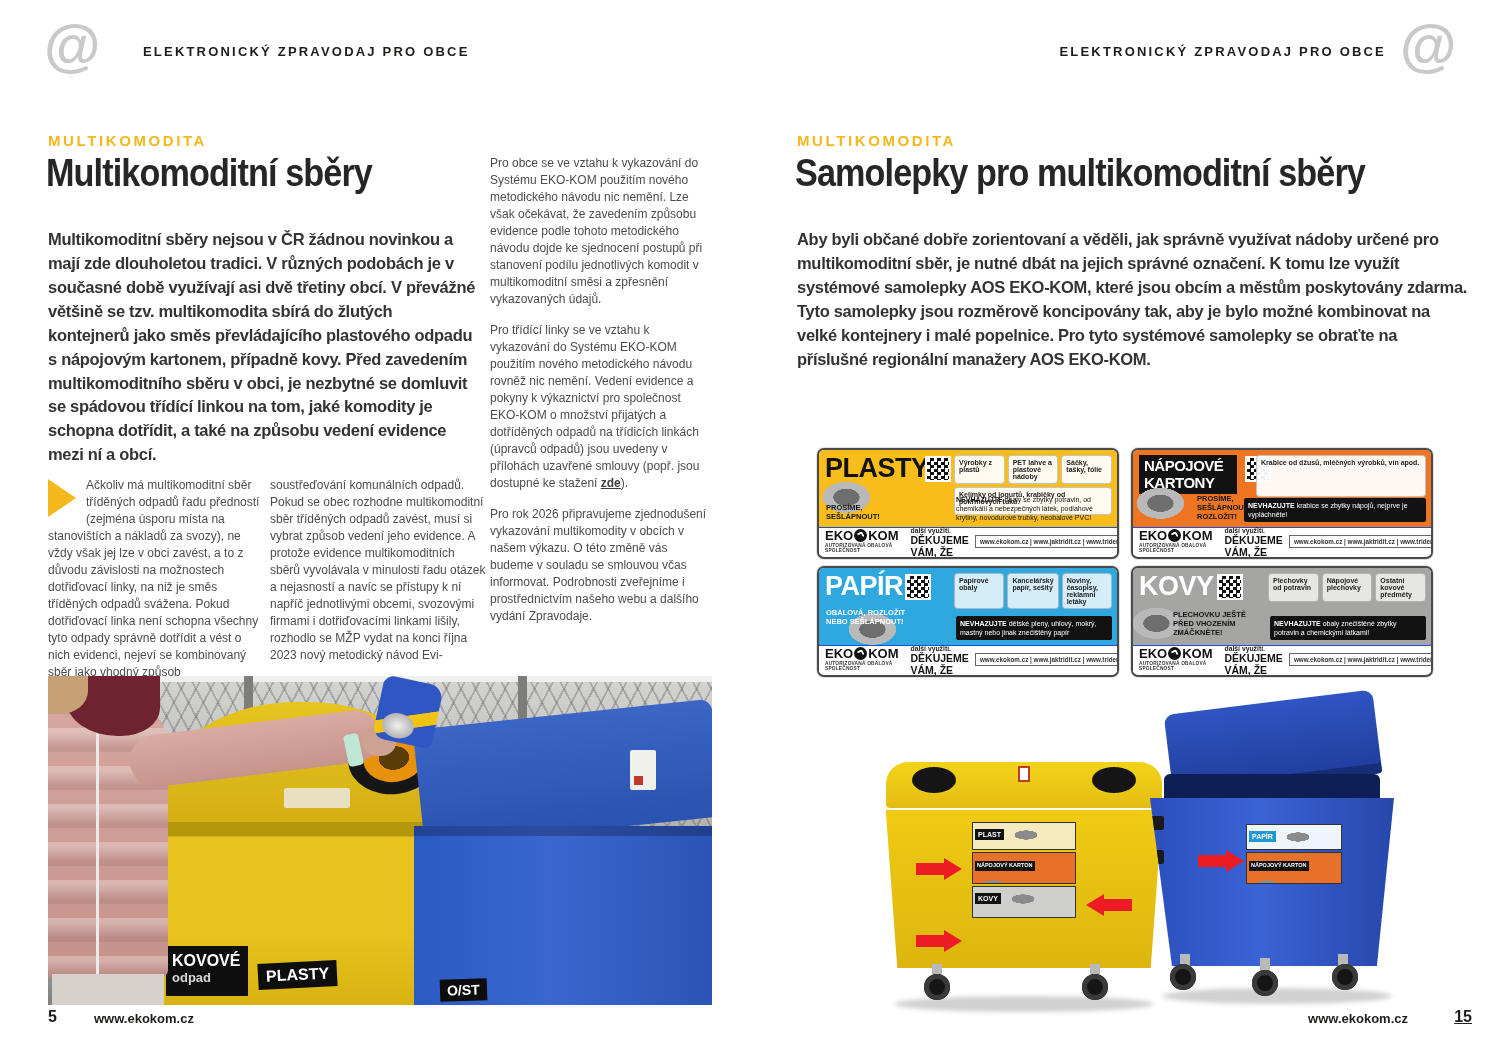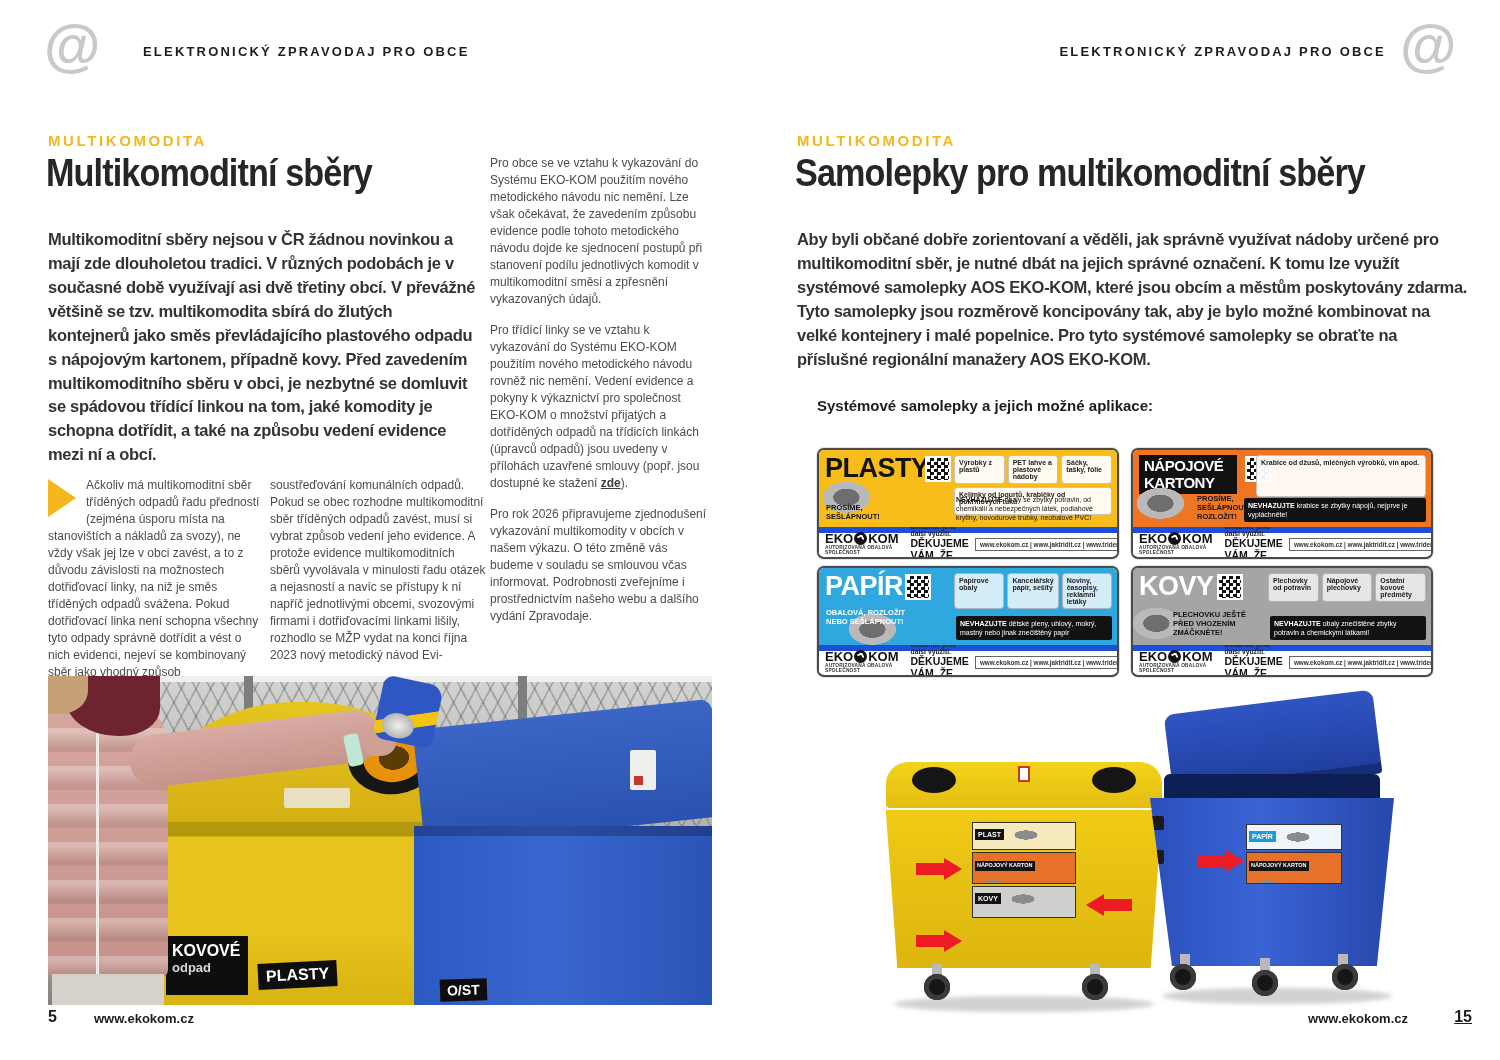--- a/index.html
+++ b/index.html
@@ -70,21 +70,21 @@
            font-size:7px; font-weight:700; color:#222; background:rgba(255,255,255,.94);
            border:1px solid rgba(0,0,0,.22); }
   .s-papir .item { background:#d5ecf9; } .s-kovy .item { background:#e6e6e5; }
   .s-kartony .items { width:170px; } .s-kartony .item { min-height:42px; }
   .warn { position:absolute; right:5px; bottom:5px; width:156px; font-size:7px; line-height:1.3; }
   .warn b { font-weight:900; }
   .s-plasty .warn { color:#121212; }
   .s-kartony .warn, .s-papir .warn, .s-kovy .warn
     { background:#121212; color:#fff; padding:3px 4px; border-radius:2px; }
   .s-kartony .warn { width:182px; }
-  .sfoot { height:28px; background:#fff; border-top:6px solid #1d4ed8;
+  .sfoot { height:28px; background:#fff; border-top:1px solid #1d4ed8;
            display:flex; align-items:center; gap:6px; padding:0 6px; }
   .brand { line-height:1; }
   .brand-row { display:flex; align-items:center; font-weight:900; font-size:13px; color:#111; }
   .brand-dot { width:13px; height:13px; border-radius:50%; background:#111; margin:0 1px; position:relative; }
   .brand-dot::after { content:""; position:absolute; inset:3px; border:2px solid #fff; border-radius:50%;
                       border-left-color:transparent; border-bottom-color:transparent; transform:rotate(-25deg); }
   .brand-sub { font-size:4.8px; font-weight:700; color:#333; margin-top:1.5px; letter-spacing:.2px; }
   .sep { width:1px; height:17px; background:#8a8a8a; }
   .thanks1 { font-size:6.8px; font-weight:700; color:#222; }
   .thanks2 { font-size:10.5px; font-weight:900; color:#111; }
@@ -108,21 +108,21 @@
           border-radius:48% 48% 8px 8px / 90% 90% 8px 8px; }
   .ylid-label { position:absolute; left:150px; top:86px; width:66px; height:20px;
                 background:rgba(235,232,222,.85); border-radius:2px; }
   .yring { position:absolute; left:214px; top:20px; width:92px; height:72px;
            background:#161616; border-radius:50%; transform:rotate(-8deg); }
   .yring::after { content:""; position:absolute; inset:12px 15px;
                   background:radial-gradient(#5a3c07 0 34%, #e8920c 35%); border-radius:50%; }
   .ybody { position:absolute; left:0; top:120px; width:322px; height:183px;
            background:linear-gradient(180deg,#b5970c 0 14px, #e6c31d 15px 60%, #d8b312); }
   .lab-72 { position:absolute; left:4px; top:96px; color:#f2eddc; font-weight:700; font-size:15px; }
-  .lab-kovove { position:absolute; left:32px; top:114px; width:82px; height:59px;
+  .lab-kovove { position:absolute; left:32px; top:124px; width:82px; height:50px;
                 background:#0e0e0e; color:#fff; font-weight:800; padding:5px 6px; line-height:1.2; }
   .lab-kovove .l1 { font-size:16px; } .lab-kovove .l2 { font-size:13px; color:#d8d8d8; }
   .lab-plasty { position:absolute; left:124px; top:140px; background:#0e0e0e; color:#fff;
                 font-weight:800; font-size:16px; padding:4px 8px; transform:rotate(-3deg); }
   .ph-bbin { position:absolute; left:366px; top:36px; width:298px; height:293px; }
   .blid { position:absolute; left:4px; top:2px; width:300px; height:118px;
           background:linear-gradient(#3b66c6,#2a52b0); transform:rotate(-6deg);
           border-radius:12px 12px 0 0; }
   .blid-sticker { position:absolute; right:56px; top:38px; width:26px; height:40px;
                   background:#efefec; border-radius:2px; }
@@ -273,21 +273,20 @@
 <section>
   <div class="abs masthead" style="left:1000px; top:44px; width:386px; text-align:right;">ELEKTRONICKÝ ZPRAVODAJ PRO OBCE</div>
   <div class="abs at-logo" style="left:1400px; top:16px;">@</div>
 
   <div class="abs kicker" style="left:797px; top:132px;">MULTIKOMODITA</div>
   <h1 class="abs page-title" style="left:795px; top:152px;">Samolepky pro multikomoditní sběry</h1>
 
   <div class="abs intro" style="left:797px; top:228px; width:672px;">Aby byli občané dobře zorientovaní a věděli, jak správně využívat nádoby určené pro multikomoditní sběr, je nutné dbát na jejich správné označení. K tomu lze využít systémové samolepky AOS EKO-KOM, které jsou obcím a městům poskytovány zdarma. Tyto samolepky jsou rozměrově koncipovány tak, aby je bylo možné kombinovat na velké kontejnery i malé popelnice. Pro tyto systémové samolepky se obraťte na příslušné regionální manažery AOS EKO-KOM.</div>
 
   <div class="abs caption" style="left:817px; top:396px;">
-    <div>Systémové samolepky a jejich možné aplikace:</div>
   </div>
 
   <div class="abs sticker-grid" style="left:817px; top:448px;">
 
     <div class="sticker s-plasty">
       <div class="stop">
         <span class="stitle">PLASTY</span>
         <span class="qr"></span>
         <span class="crush"></span>
         <div class="instr">PROSÍME, SEŠLÁPNOUT!</div>

